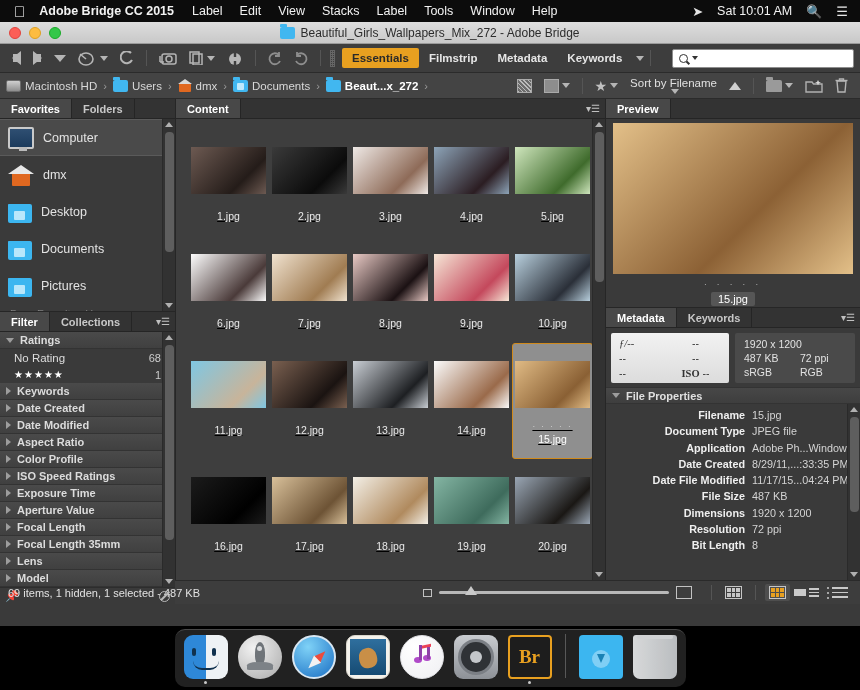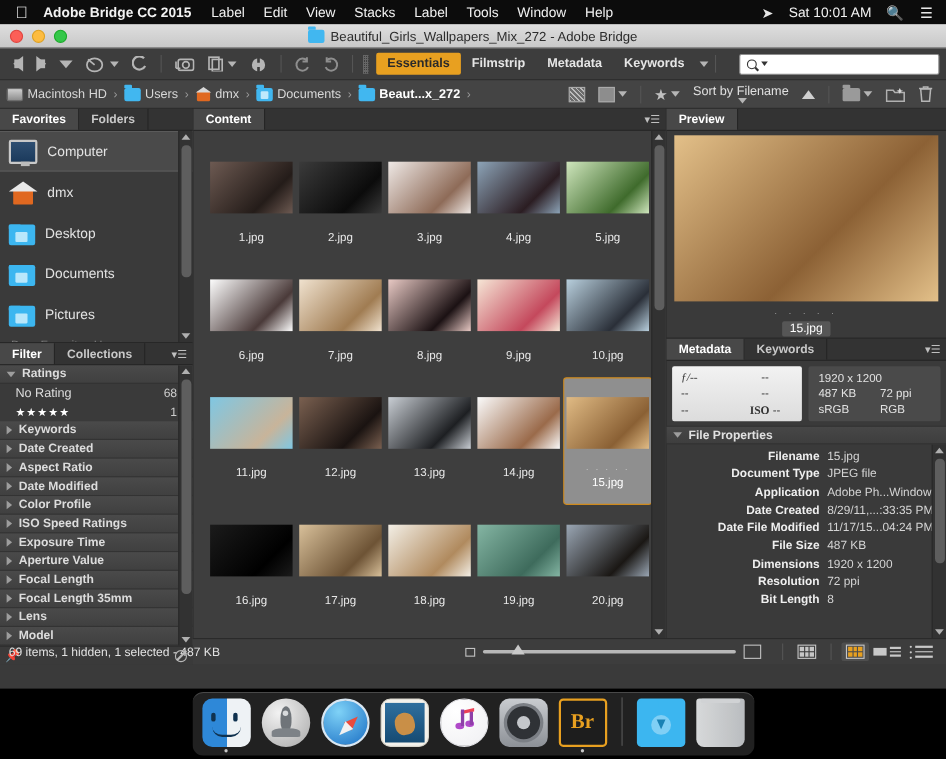--- a/index.html
+++ b/index.html
@@ -165,21 +165,21 @@
   .filter-foot { height:17px; background:#3a3a3a; display:flex; align-items:center; justify-content:space-between; padding:0 5px; border-top:1px solid #2d2d2d;}
   .pin-ico{color:#cfcfcf;font-size:11px;}
   .noentry{width:11px;height:11px;border:1.6px solid #b9b9b9;border-radius:50%;position:relative;}
   .noentry:after{content:"";position:absolute;left:-1px;top:3.5px;width:12px;height:1.6px;background:#b9b9b9;transform:rotate(-45deg);}
 
   
   .content-col { flex:1; display:flex; flex-direction:column; border-right:1px solid #262626;}
   .content-body { flex:1; background:#3e3e3e; position:relative; overflow:hidden; }
   .thumb-grid { padding:10px 10px 0 12px; display:flex; flex-wrap:wrap; }
   .cell { width:81px; margin-right:0px; }
-  .cell-inner { width:81px; padding:3px; border-radius:3px; }
+  .cell-inner { width:81px; padding:3px; border-radius:3px;text-decoration:underline; }
   .cell.selected .cell-inner { background:#8f8f8f; border:1px solid #d08a1c; padding:2px; }
   .thumb-box { height:76px; display:flex; align-items:center; justify-content:center; }
   .thumb { width:75px; height:47px; background-size:cover; background-position:center; }
   .cell-label { text-align:center; font-size:10.5px; color:#e8e8e8; padding:2px 0 11px; }
   .cell.selected .cell-label { color:#fff; }
   .dots-row { text-align:center; font-size:8px; color:#d6d6d6; letter-spacing:2px; height:9px; }
 
   
   .right-col { width:254px; display:flex; flex-direction:column; }
   .preview-panel { height:208px; background:#3a3a3a; display:flex; flex-direction:column;}
@@ -535,25 +535,25 @@
           <div class="f-group">
             <span class="f-tri closed"></span>
             <span>Keywords</span>
             </div>
           <div class="f-group">
             <span class="f-tri closed"></span>
             <span>Date Created</span>
             </div>
           <div class="f-group">
             <span class="f-tri closed"></span>
+            <span>Date Modified</span>
+            </div>
+          <div class="f-group">
+            <span class="f-tri closed"></span>
             <span>Aspect Ratio</span>
-            </div>
-          <div class="f-group">
-            <span class="f-tri closed"></span>
-            <span>Date Modified</span>
             </div>
           <div class="f-group">
             <span class="f-tri closed"></span>
             <span>Color Profile</span>
             </div>
           <div class="f-group">
             <span class="f-tri closed"></span>
             <span>ISO Speed Ratings</span>
             </div>
           <div class="f-group">

